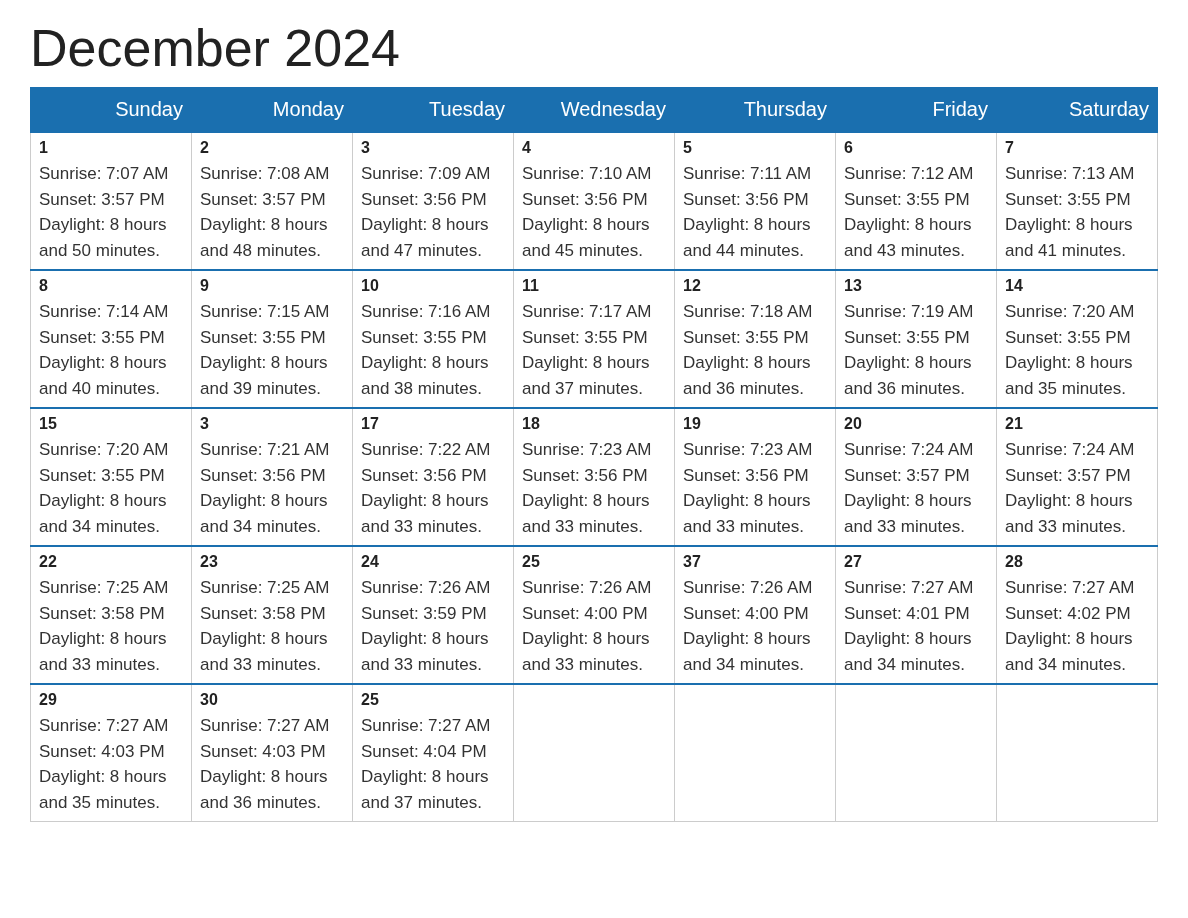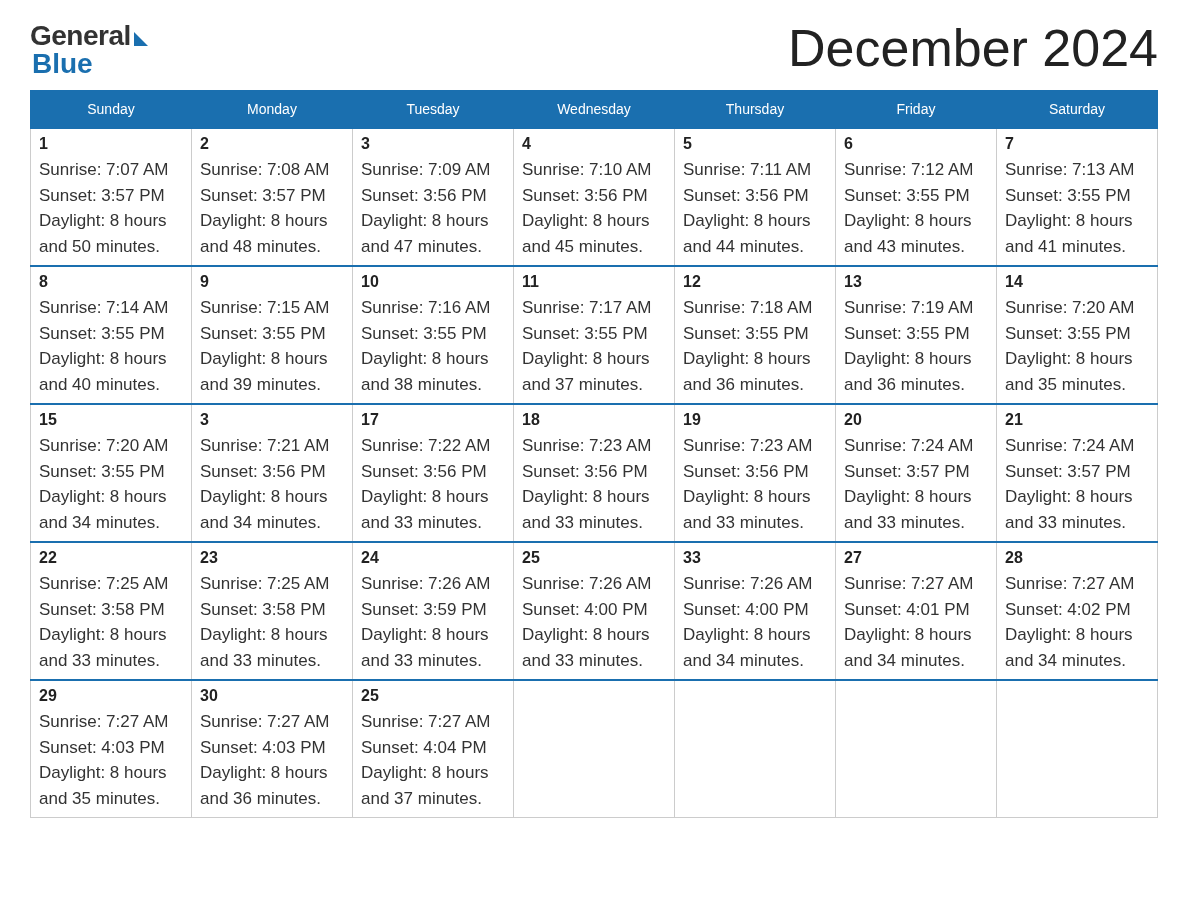--- a/index.html
+++ b/index.html
@@ -63,23 +63,23 @@
     }
     .calendar-table {
       width: 100%;
       border-collapse: collapse;
       margin-top: 10px;
     }
     .calendar-table th {
       background-color: #1a6faf;
       color: #fff;
       padding: 10px 8px;
-      font-size: 14px;
+      font-size: 20px;
       font-weight: normal;
-      text-align: center;
+      text-align: right;
       border: 1px solid #1a6faf;
     }
     .calendar-table td {
       vertical-align: top;
       padding: 6px 8px;
       border: 1px solid #ccc;
       border-top: 2px solid #1a6faf;
       font-size: 13px;
       color: #333;
       width: 14.28%;
@@ -99,27 +99,20 @@
     }
     .empty-cell {
       border-top: 2px solid #1a6faf;
       background: #fff;
     }
   </style>
 </head>
 <body>
 
 <div class="header">
-  <div class="logo">
-    <div class="logo-top">
-      <span class="logo-general">General</span>
-      <div class="logo-arrow"></div>
-    </div>
-    <span class="logo-blue">Blue</span>
-  </div>
   <div class="title-section">
     <div class="month-title">December 2024</div>
   </div>
 </div>
 
 <table class="calendar-table">
   <thead>
     <tr>
     <th>Sunday</th>
         <th>Monday</th>
@@ -357,21 +350,21 @@
         <td>
         <span class="day-number">25</span>
         <div class="day-info">
           Sunrise: 7:26 AM<br>
           Sunset: 4:00 PM<br>
           Daylight: 8 hours<br>
           and 33 minutes.
         </div>
       </td>
         <td>
-        <span class="day-number">33</span>
+        <span class="day-number">37</span>
         <div class="day-info">
           Sunrise: 7:26 AM<br>
           Sunset: 4:00 PM<br>
           Daylight: 8 hours<br>
           and 34 minutes.
         </div>
       </td>
         <td>
         <span class="day-number">27</span>
         <div class="day-info">

